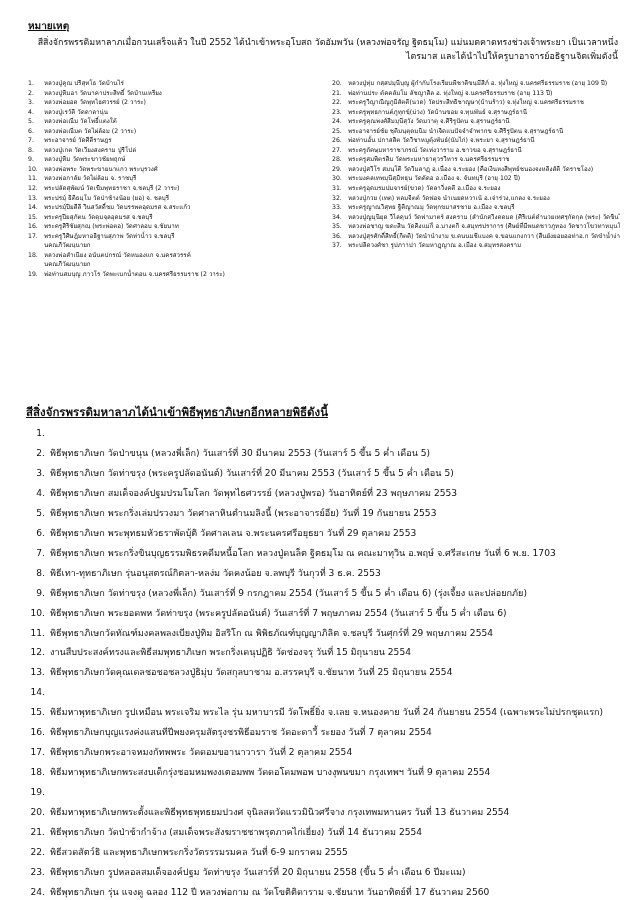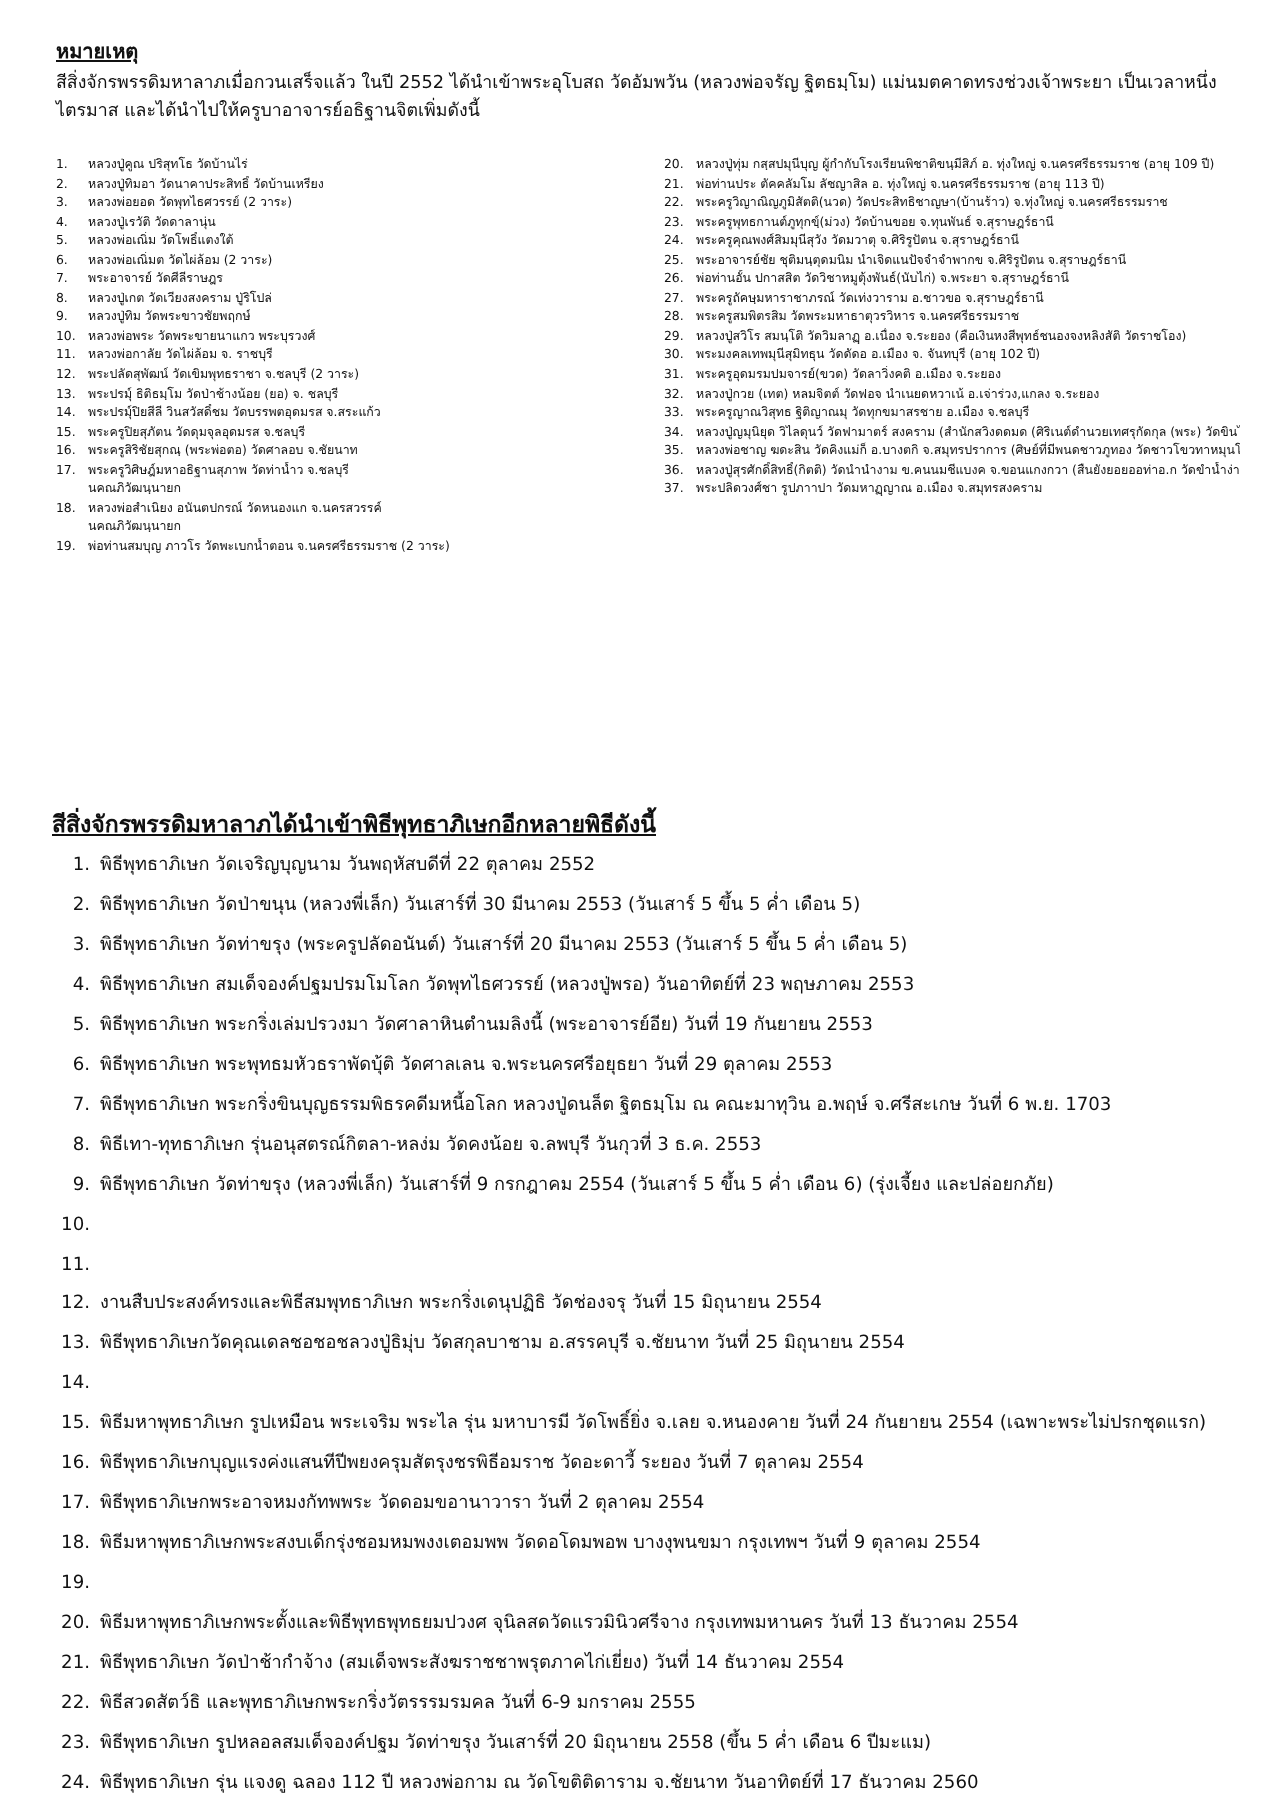--- a/index.html
+++ b/index.html
@@ -34,21 +34,21 @@
     letter-spacing: 0px;
   }
 
   .sec1-intro {
     position: absolute;
     left: 28px;
     top: 36px;
     width: 590px;
     font-size: 8.9px;
     line-height: 13.5px;
-    text-align: left;
+    text-align: right;
   }
 
   
   .cols {
     position: absolute;
     left: 28px;
     top: 78px;
     width: 592px;
     display: flex;
     gap: 16px;
@@ -290,21 +290,20 @@
       </ol>
     </div>
   </div>
 
   <div class="sec2-heading">สีสิ่งจักรพรรดิมหาลาภได้นำเข้าพิธีพุทธาภิเษกอีกหลายพิธีดังนี้</div>
 
   <div class="sec2-list">
     <ol>
       <li>
           <span class="num">1.</span>
-          <span class="txt">พิธีพุทธาภิเษก วัดเจริญบุญนาม วันพฤหัสบดีที่ 22 ตุลาคม 2552</span>
         </li>
       <li>
           <span class="num">2.</span>
           <span class="txt">พิธีพุทธาภิเษก วัดป่าขนุน (หลวงพี่เล็ก) วันเสาร์ที่ 30 มีนาคม 2553 (วันเสาร์ 5 ขึ้น 5 ค่ำ เดือน 5)</span>
         </li>
       <li>
           <span class="num">3.</span>
           <span class="txt">พิธีพุทธาภิเษก วัดท่าขรุง (พระครูปลัดอนันต์) วันเสาร์ที่ 20 มีนาคม 2553 (วันเสาร์ 5 ขึ้น 5 ค่ำ เดือน 5)</span>
         </li>
       <li>
@@ -326,23 +325,25 @@
       <li>
           <span class="num">8.</span>
           <span class="txt">พิธีเทา-ทุทธาภิเษก รุ่นอนุสตรณ์กิตลา-หลง่ม วัดคงน้อย จ.ลพบุรี วันกุวที่ 3 ธ.ค. 2553</span>
         </li>
       <li>
           <span class="num">9.</span>
           <span class="txt">พิธีพุทธาภิเษก วัดท่าขรุง (หลวงพี่เล็ก) วันเสาร์ที่ 9 กรกฎาคม 2554 (วันเสาร์ 5 ขึ้น 5 ค่ำ เดือน 6) (รุ่งเจี้ยง และปล่อยกภัย)</span>
         </li>
       <li>
           <span class="num">10.</span>
+          <span class="txt">พิธีพุทธาภิเษก พระยอดพห วัดท่าขรุง (พระครูปลัดอนันต์) วันเสาร์ที่ 7 พฤษภาคม 2554 (วันเสาร์ 5 ขึ้น 5 ค่ำ เดือน 6)</span>
         </li>
       <li>
           <span class="num">11.</span>
+          <span class="txt">พิธีพุทธาภิเษกวัดทัณฑ์มงคลพลงเบียงปู่ทิม อิสริโก ณ พิพิธภัณฑ์บุญญาภิลิต จ.ชลบุรี วันศุกร์ที่ 29 พฤษภาคม 2554</span>
         </li>
       <li>
           <span class="num">12.</span>
           <span class="txt">งานสืบประสงค์ทรงและพิธีสมพุทธาภิเษก พระกริ่งเดนุปฏิธิ วัดช่องจรุ วันที่ 15 มิถุนายน 2554</span>
         </li>
       <li>
           <span class="num">13.</span>
           <span class="txt">พิธีพุทธาภิเษกวัดคุณเดลชอชอชลวงปู่ธิมุ่บ วัดสกุลบาชาม อ.สรรคบุรี จ.ชัยนาท วันที่ 25 มิถุนายน 2554</span>
         </li>
       <li>

